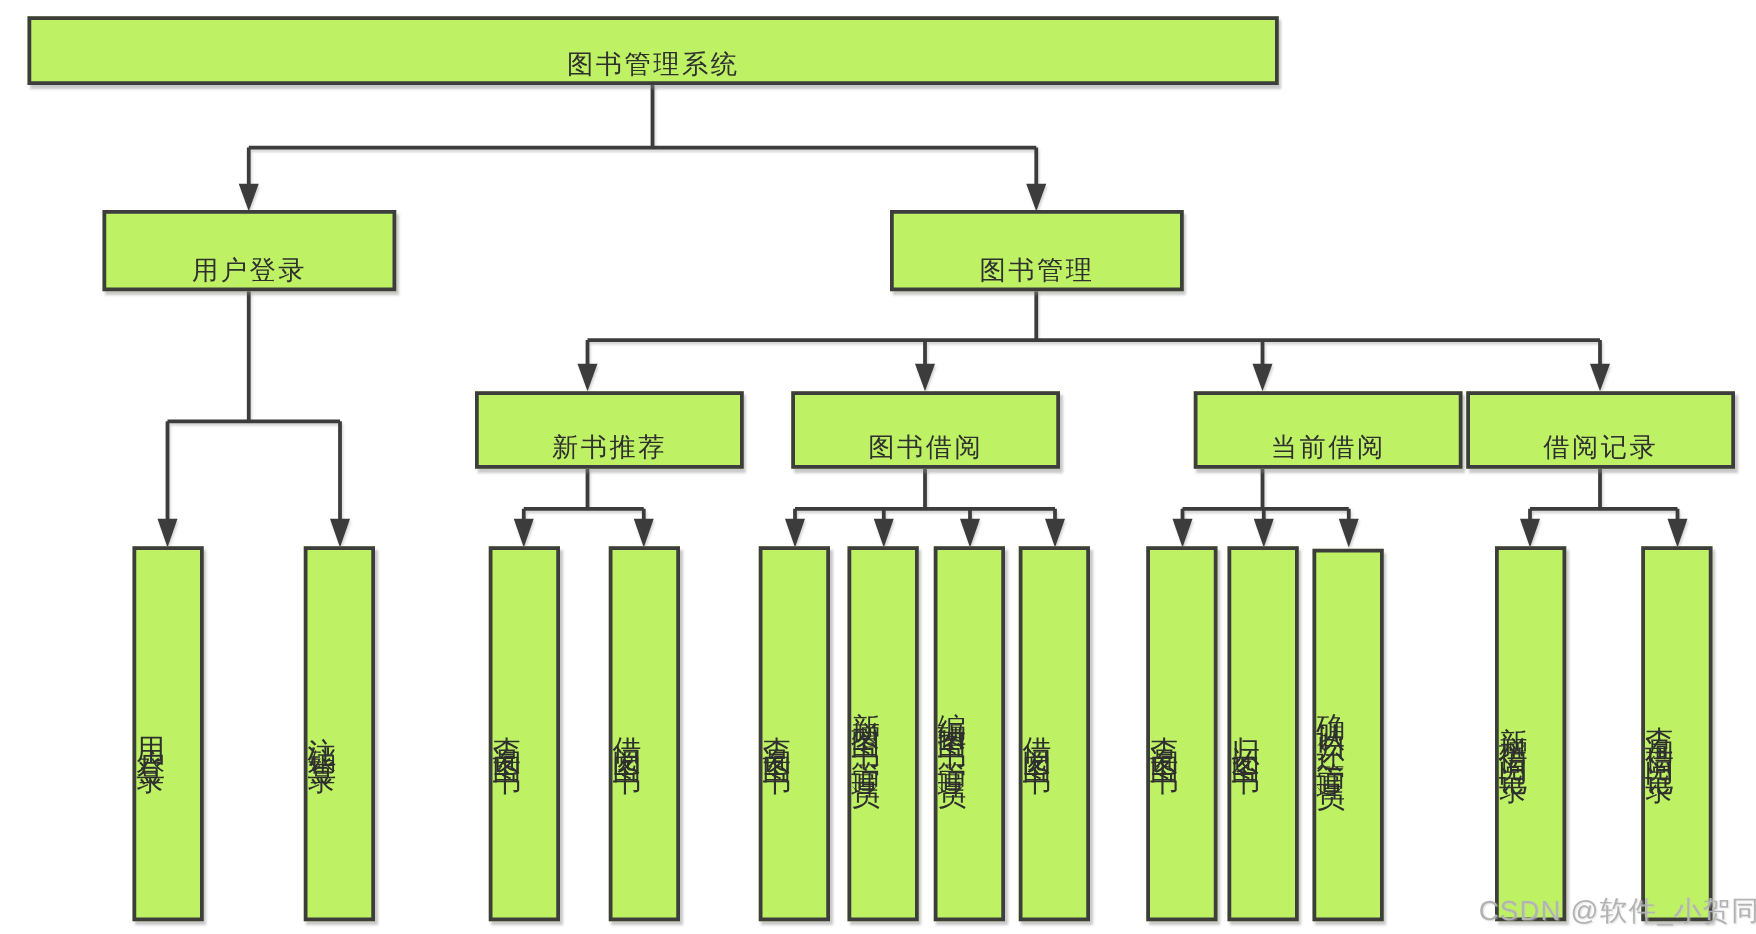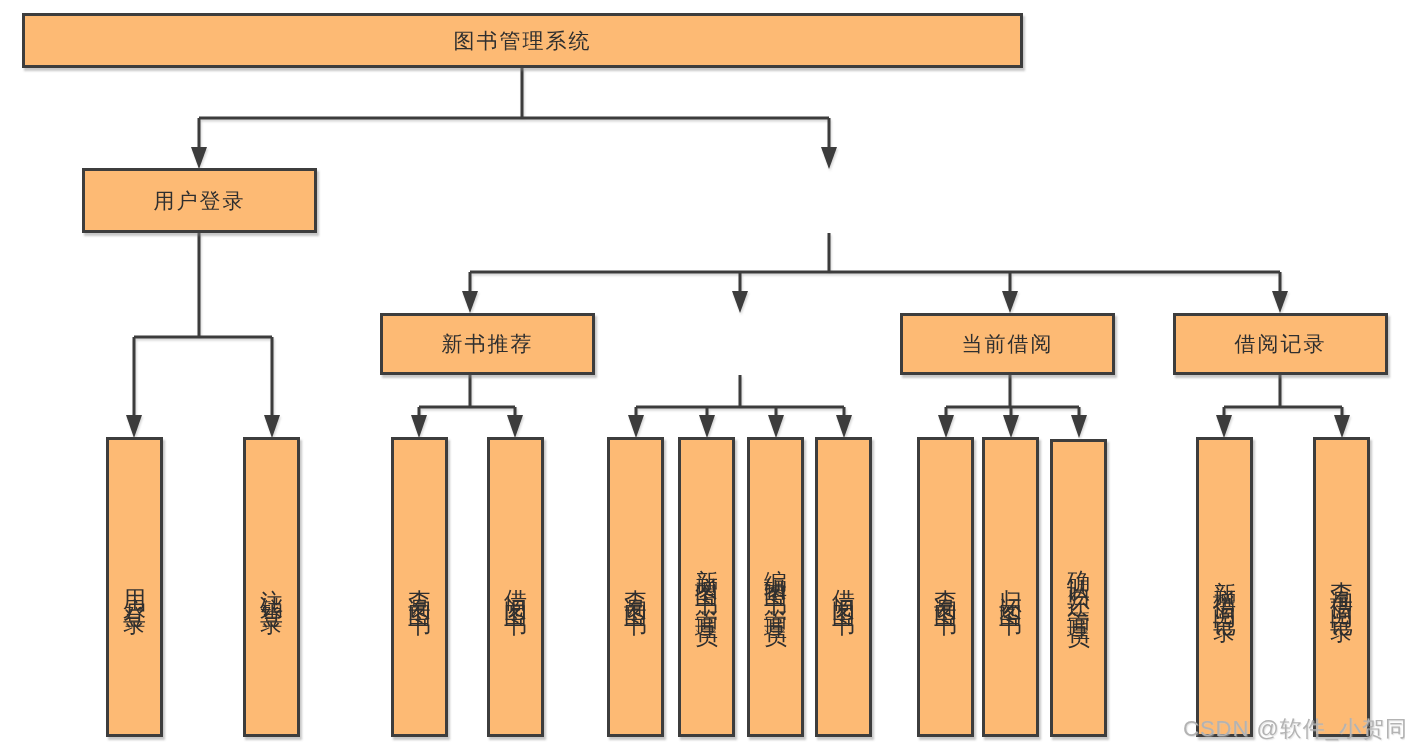--- a/index.html
+++ b/index.html
@@ -12,24 +12,24 @@
   }
   .connector-layer {
     position:absolute; left:0; top:0; width:1405px; height:747px;
     filter: drop-shadow(1px 2px 1px rgba(130,130,130,0.35));
   }
   .connector-layer path { stroke:#3c3c3c; stroke-width:3; fill:none; }
   .connector-layer polygon { fill:#3c3c3c; stroke:none; }
   .box {
     position:absolute;
     box-sizing:border-box;
-    background:#fdba74;
+    background:#bef264;
     border:3px solid #3d3d3d;
     box-shadow:2px 3px 2px rgba(130,130,130,0.45);
-    display:flex; align-items:center; justify-content:center;
+    display:flex; align-items:flex-end; justify-content:center;
     color:#2f2f2f;
   }
   .h-box { font-size:21px; letter-spacing:2px; white-space:nowrap; }
   .leaf {
     writing-mode:vertical-rl;
     text-orientation:mixed;
     font-size:23px;
     letter-spacing:8px;
     line-height:1;
     white-space:nowrap;
@@ -111,25 +111,31 @@
     <polygon points="1334,415 1350,415 1342,438"></polygon>
   </svg>
 
   <div class="box h-box" style="left:22px;top:13px;width:1001px;height:55px">
     <span>图书管理系统</span>
   </div>
 
   <div class="box h-box" style="left:82px;top:168px;width:235px;height:65px">
     <span>用户登录</span>
   </div>
+  <div class="box h-box" style="left:712px;top:168px;width:235px;height:65px">
+    <span>图书管理</span>
+  </div>
 
   <div class="box h-box" style="left:380px;top:313px;width:215px;height:62px">
     <span>新书推荐</span>
   </div>
-  <div class="box h-box" style="left:900px;top:313px;width:215px;height:62px">
+  <div class="box h-box" style="left:633px;top:313px;width:215px;height:62px">
+    <span>图书借阅</span>
+  </div>
+  <div class="box h-box" style="left:955px;top:313px;width:215px;height:62px">
     <span>当前借阅</span>
   </div>
   <div class="box h-box" style="left:1173px;top:313px;width:215px;height:62px">
     <span>借阅记录</span>
   </div>
 
   <div class="box leaf" style="left:106px;top:437px;width:57px;height:300px">用户登录</div>
   <div class="box leaf" style="left:243px;top:437px;width:57px;height:300px">注销登录</div>
 
   <div class="box leaf" style="left:391px;top:437px;width:57px;height:300px">查询图书</div>

